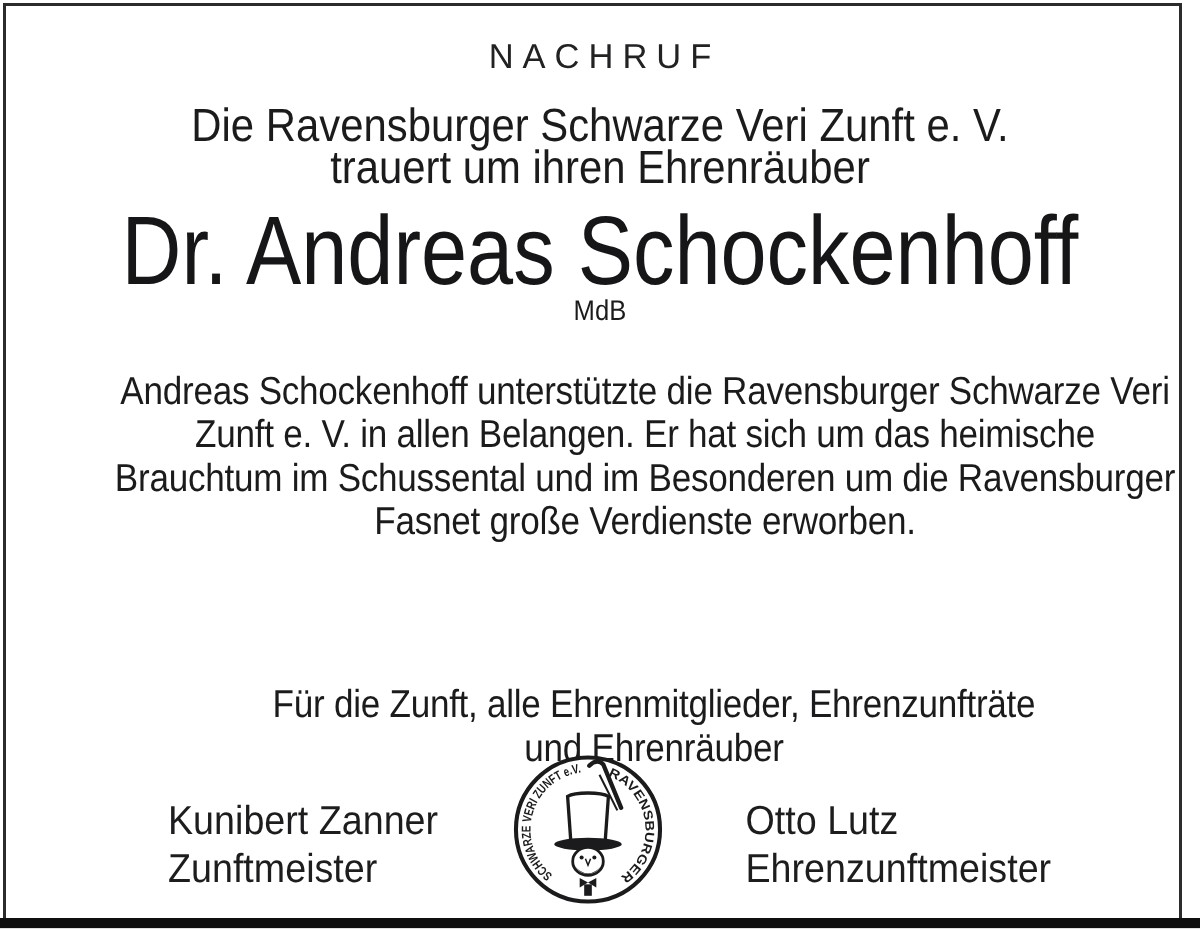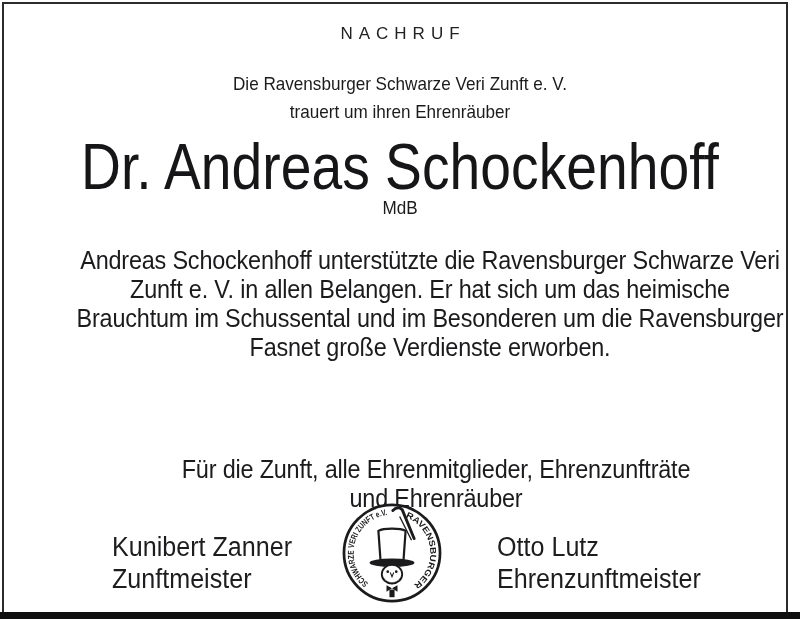--- a/index.html
+++ b/index.html
@@ -20,24 +20,24 @@
     pointer-events:none;
   }
   .scan-bar{
     position:absolute;left:0;top:612px;width:800px;height:7px;
     background:#0f0f0f;
   }
   .blk{position:absolute;left:0;width:100%;}
   .line{white-space:nowrap;text-align:center;width:100%;}
   .cd{transform:scaleX(0.9);}
   .title{
-    top:24px;font-size:17px;letter-spacing:6px;text-indent:6px;
+    top:24px;font-size:23px;letter-spacing:6px;text-indent:6px;
     text-align:center;color:#222224;
   }
-  .intro{top:70px;font-size:19px;line-height:28px;}
+  .intro{top:70px;font-size:31px;line-height:28px;}
   .big-name{
     top:133px;font-size:65px;line-height:1.05;
     text-align:center;white-space:nowrap;
     transform:scaleX(0.85);
     font-weight:400;color:#161618;
   }
   .mdb{top:197px;font-size:19px;}
   .para{font-size:26px;line-height:29px;letter-spacing:-0.2px;}
   .p1{top:246px;margin-left:30px;}
   .p2{top:358px;}

